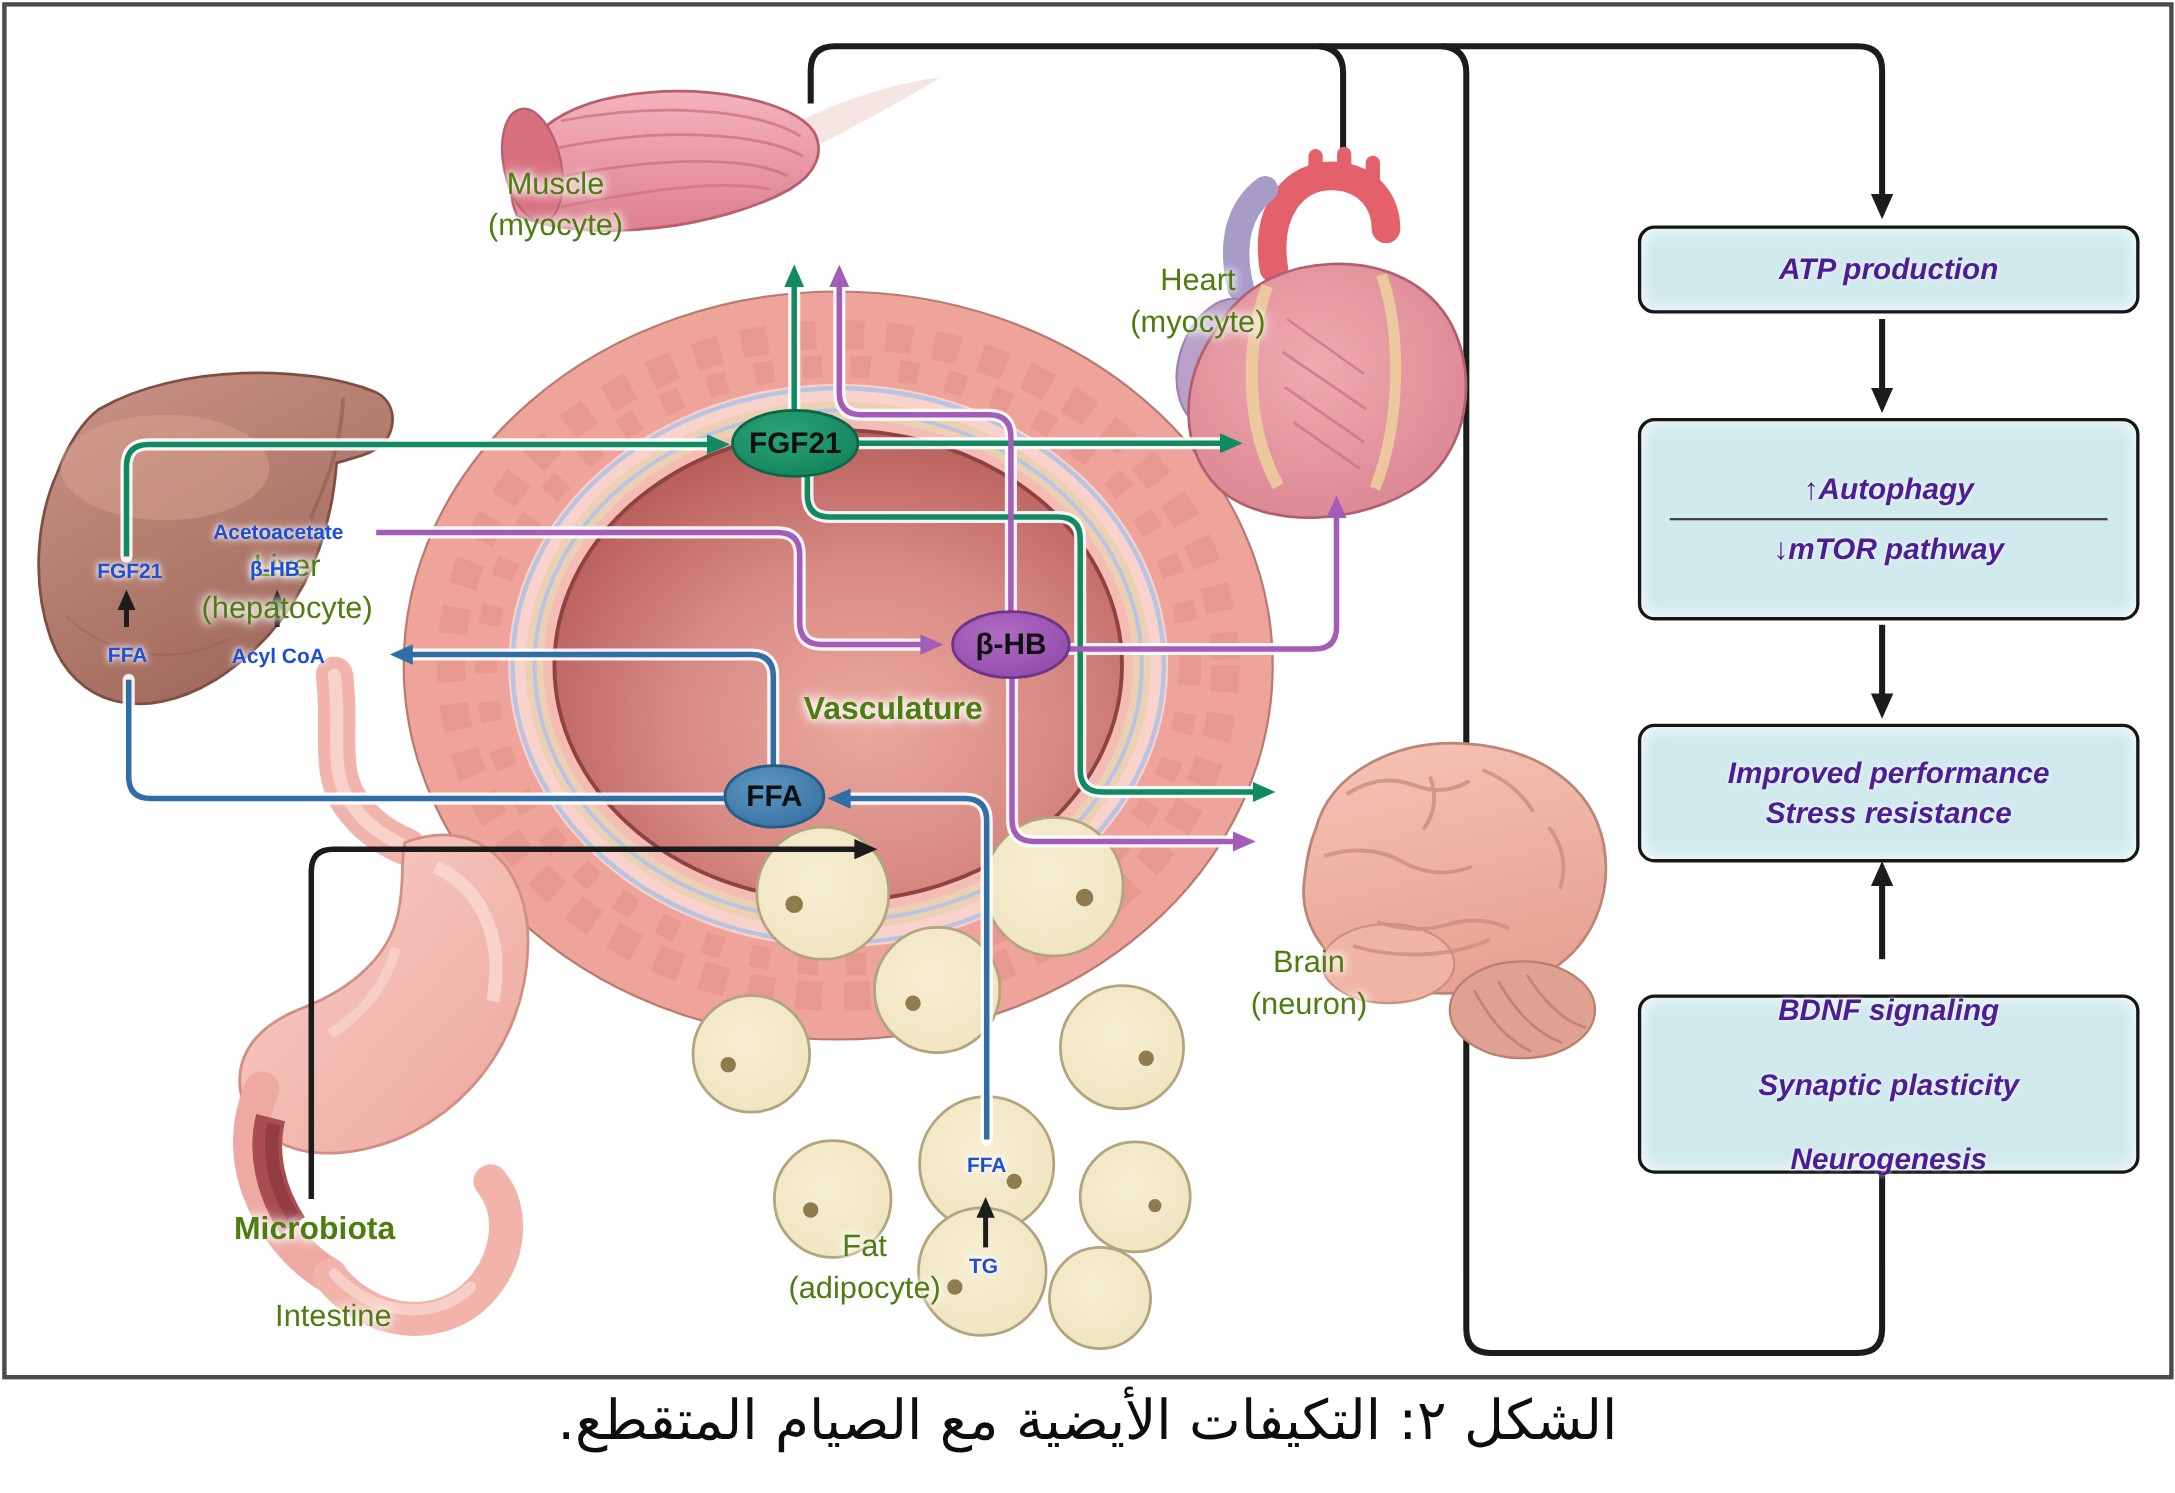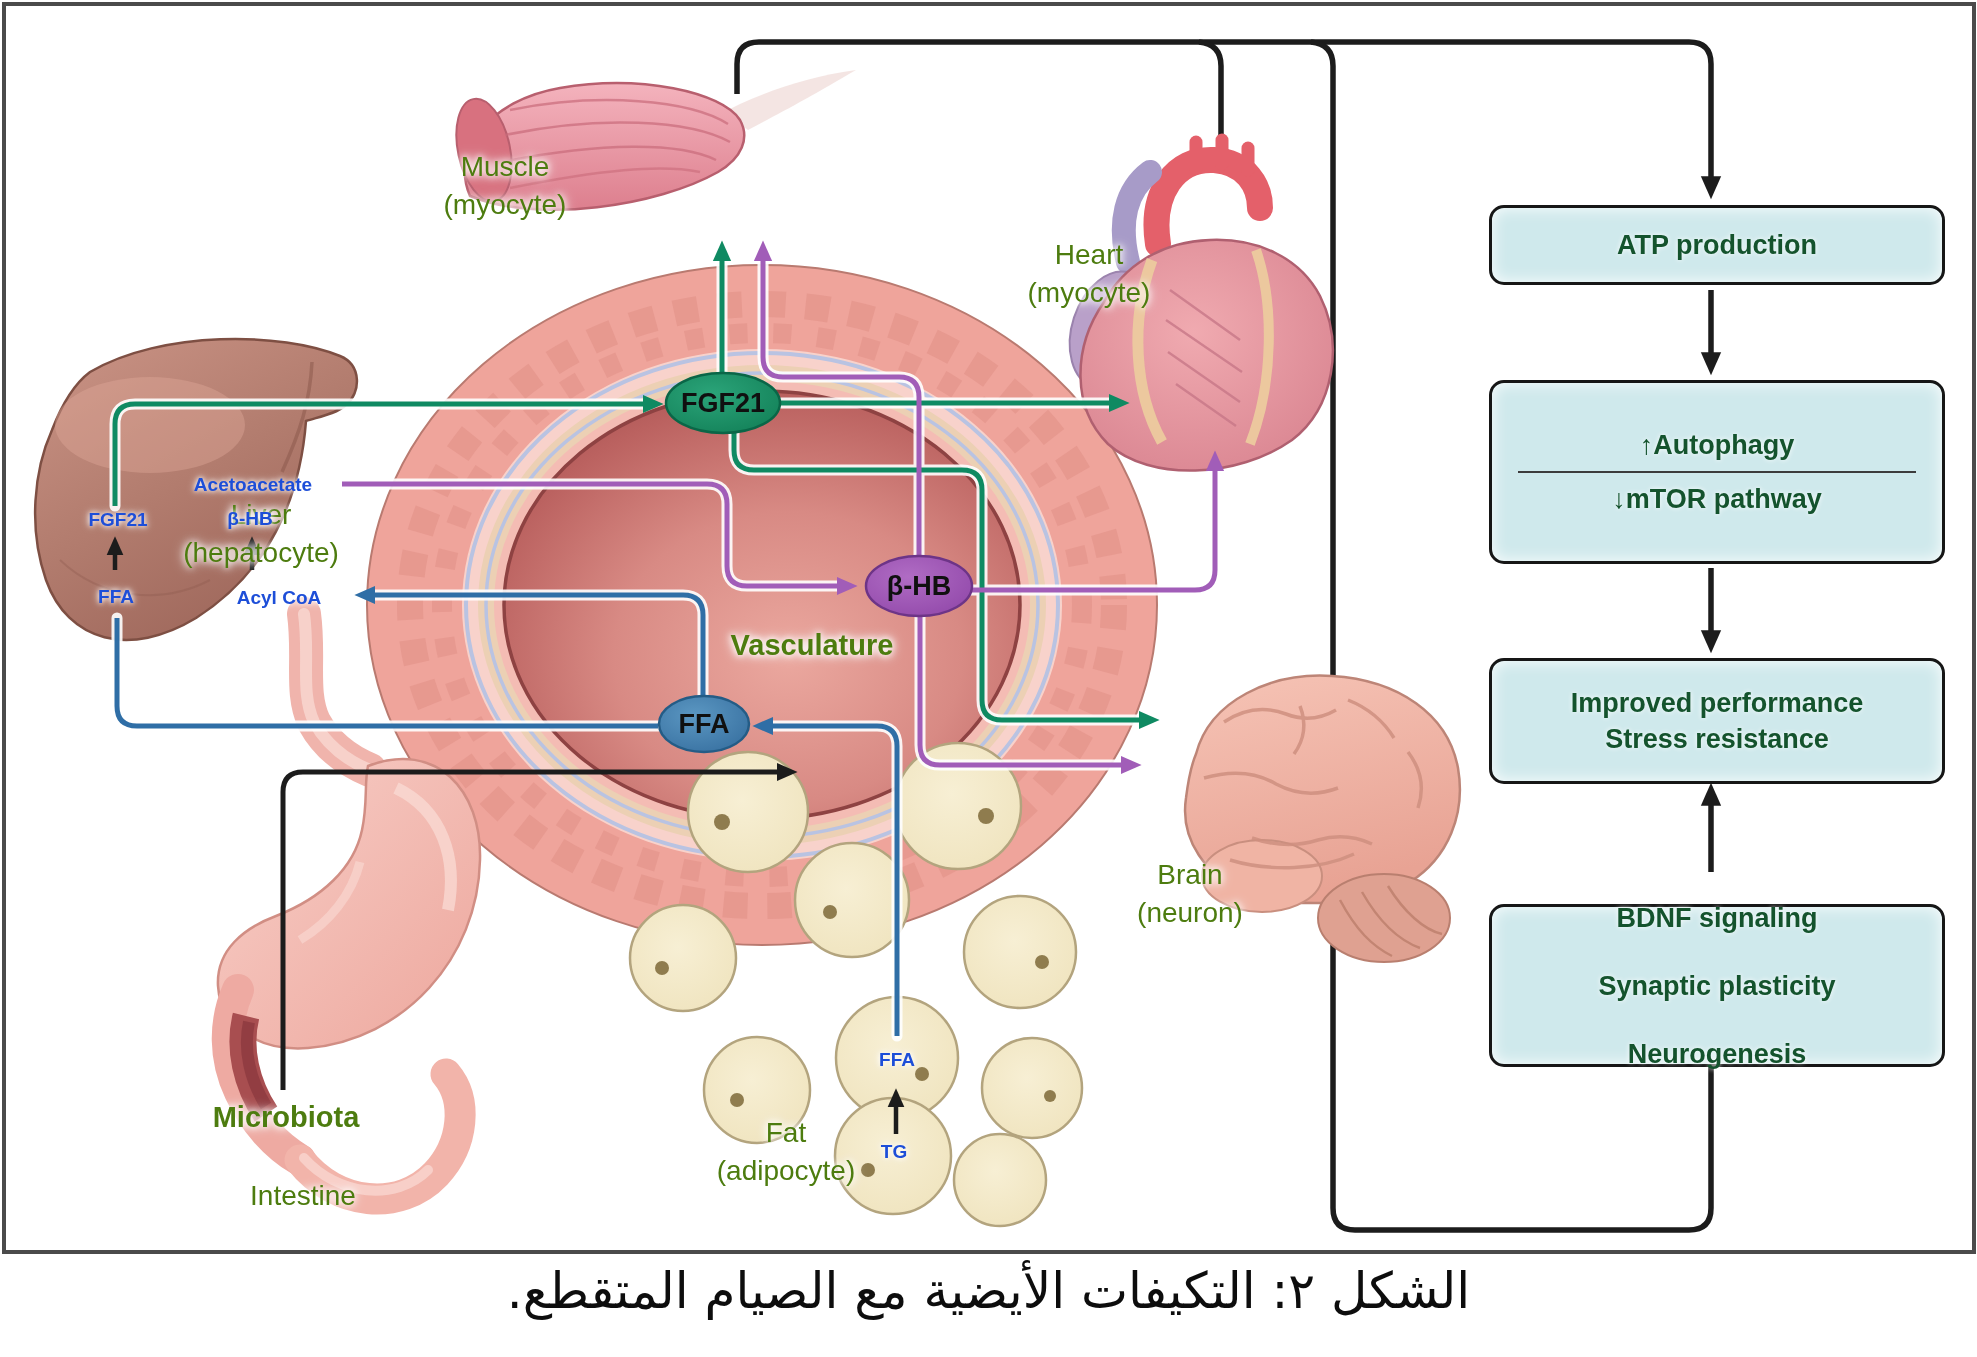--- a/index.html
+++ b/index.html
@@ -11,21 +11,21 @@
        color:#4d7c0f;font-size:28px;line-height:38px;
        text-shadow:0 0 6px #fff,0 0 10px #fff,0 0 14px #fff;}
   .lbl.bold{font-weight:bold;}
   .mol{position:absolute;transform:translate(-50%,-50%);text-align:left;white-space:nowrap;
        color:#1d4ed8;font-size:19px;font-weight:bold;
        text-shadow:0 0 5px #fff,0 0 9px #fff;}
   .ovallbl{position:absolute;transform:translate(-50%,-50%);color:#101010;font-size:27px;font-weight:bold;white-space:nowrap;}
   .flowbox{position:absolute;left:1489px;width:450px;background:#cfe9ec;border:3px solid #161616;border-radius:15px;
            display:flex;flex-direction:column;align-items:center;justify-content:center;
            box-shadow:inset 0 0 16px rgba(255,255,255,.95);
-           font-weight:bold;font-size:27px;color:#14532d;text-shadow:0 0 5px rgba(255,255,255,.95);}
+           font-weight:bold;font-size:27px;color:#4c1d95;text-shadow:0 0 5px rgba(255,255,255,.95);font-style:italic;}
   .flowbox .line{line-height:36px;}
   .divider{width:calc(100% - 52px);border-top:2.5px solid #3c3c3c;margin:8px 0;}
   #caption{position:absolute;left:0;top:1262px;width:1977px;text-align:center;direction:rtl;
            font-family:"DejaVu Sans", sans-serif;font-weight:normal;font-size:50px;color:#0d0d0d;}
 </style>
 </head>
 <body>
 
 <div id="stage">
 
@@ -275,21 +275,21 @@
       <div>(hepatocyte)</div>
   </div>
   <div class="lbl bold" style="left:286px;top:1117px;font-size:29px;">Microbiota</div>
   <div class="lbl" style="left:303px;top:1196px;">Intestine</div>
   <div class="lbl bold" style="left:812px;top:645px;font-size:29px;">Vasculature</div>
 
   <div class="mol" style="left:118px;top:520px;">FGF21</div>
   <div class="mol" style="left:116px;top:597px;">FFA</div>
   <div class="mol" style="left:253px;top:485px;">Acetoacetate</div>
   <div class="mol" style="left:250px;top:519px;">β-HB</div>
-  <div class="mol" style="left:253px;top:598px;margin-left:26px;">Acyl CoA</div>
+  <div class="mol" style="left:253px;top:598px;">Acyl CoA</div>
   <div class="ovallbl" style="left:723px;top:403px;">FGF21</div>
   <div class="ovallbl" style="left:919px;top:586px;">β-HB</div>
   <div class="ovallbl" style="left:704px;top:724px;">FFA</div>
   <div class="mol" style="left:897px;top:1060px;">FFA</div>
   <div class="mol" style="left:894px;top:1152px;">TG</div>
 
   <div class="flowbox" style="top:205px;height:74px;">
     <div class="line">ATP production</div>
   </div>
   <div class="flowbox" style="top:380px;height:178px;">

